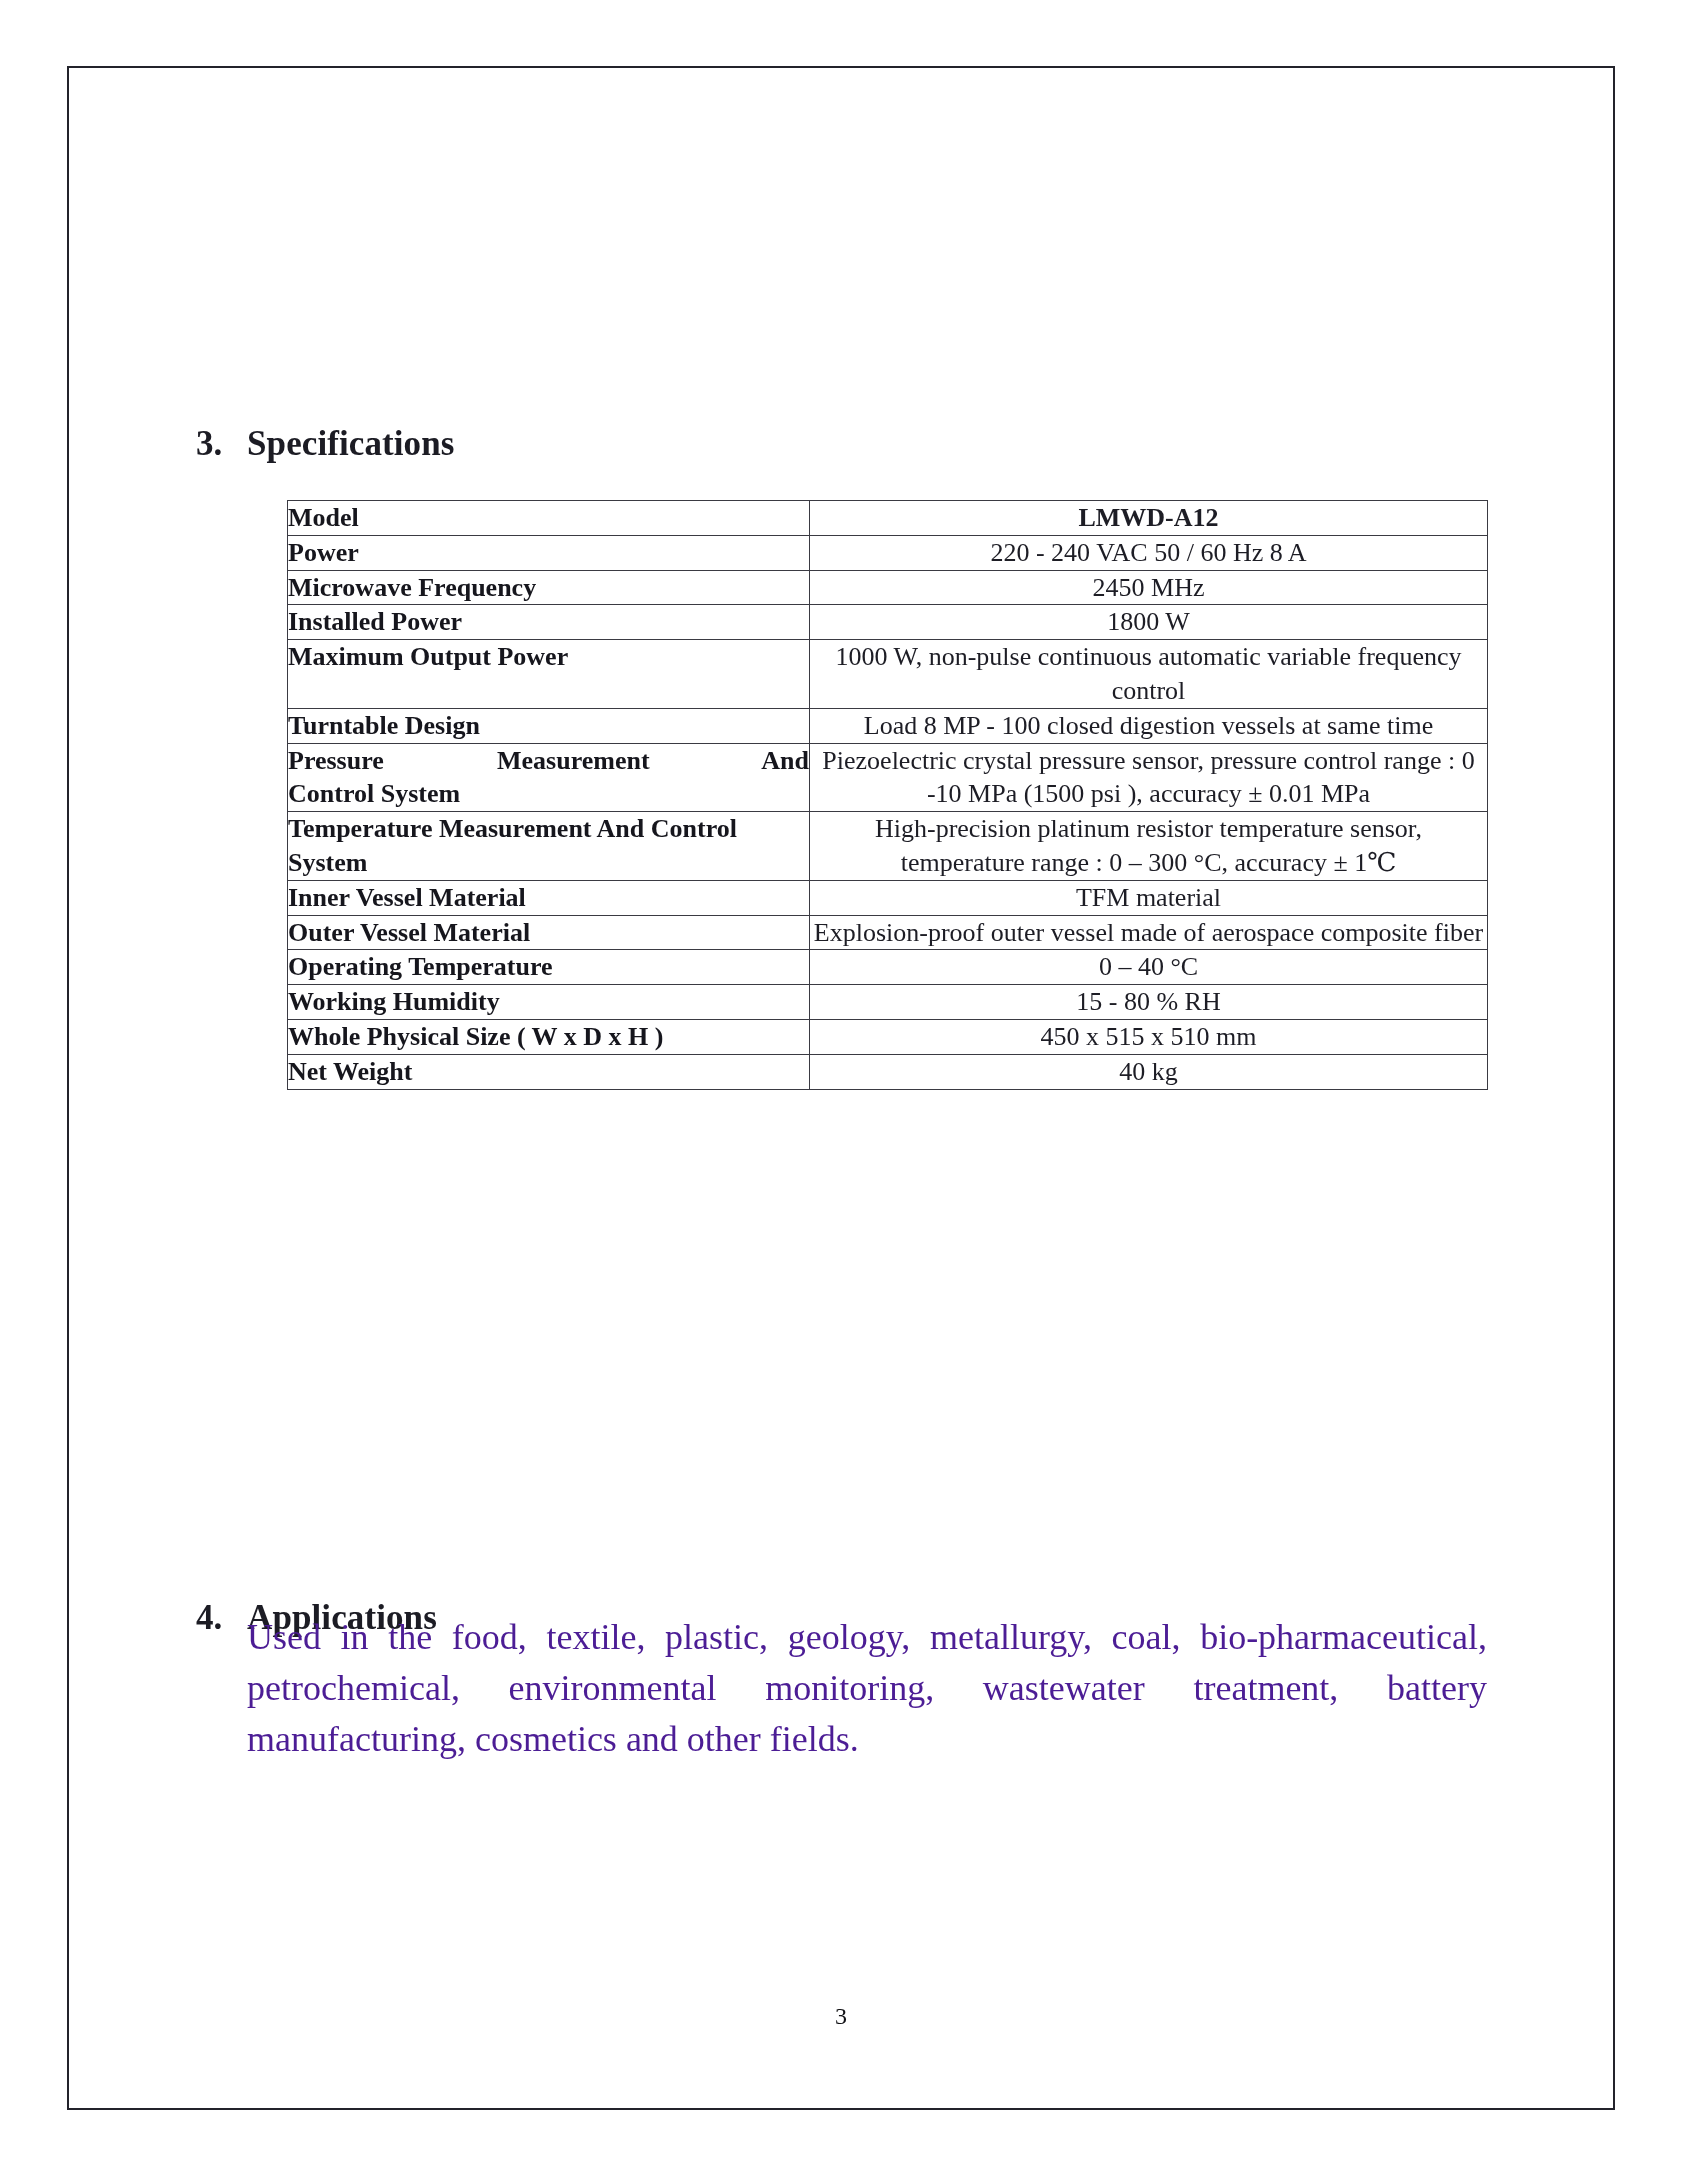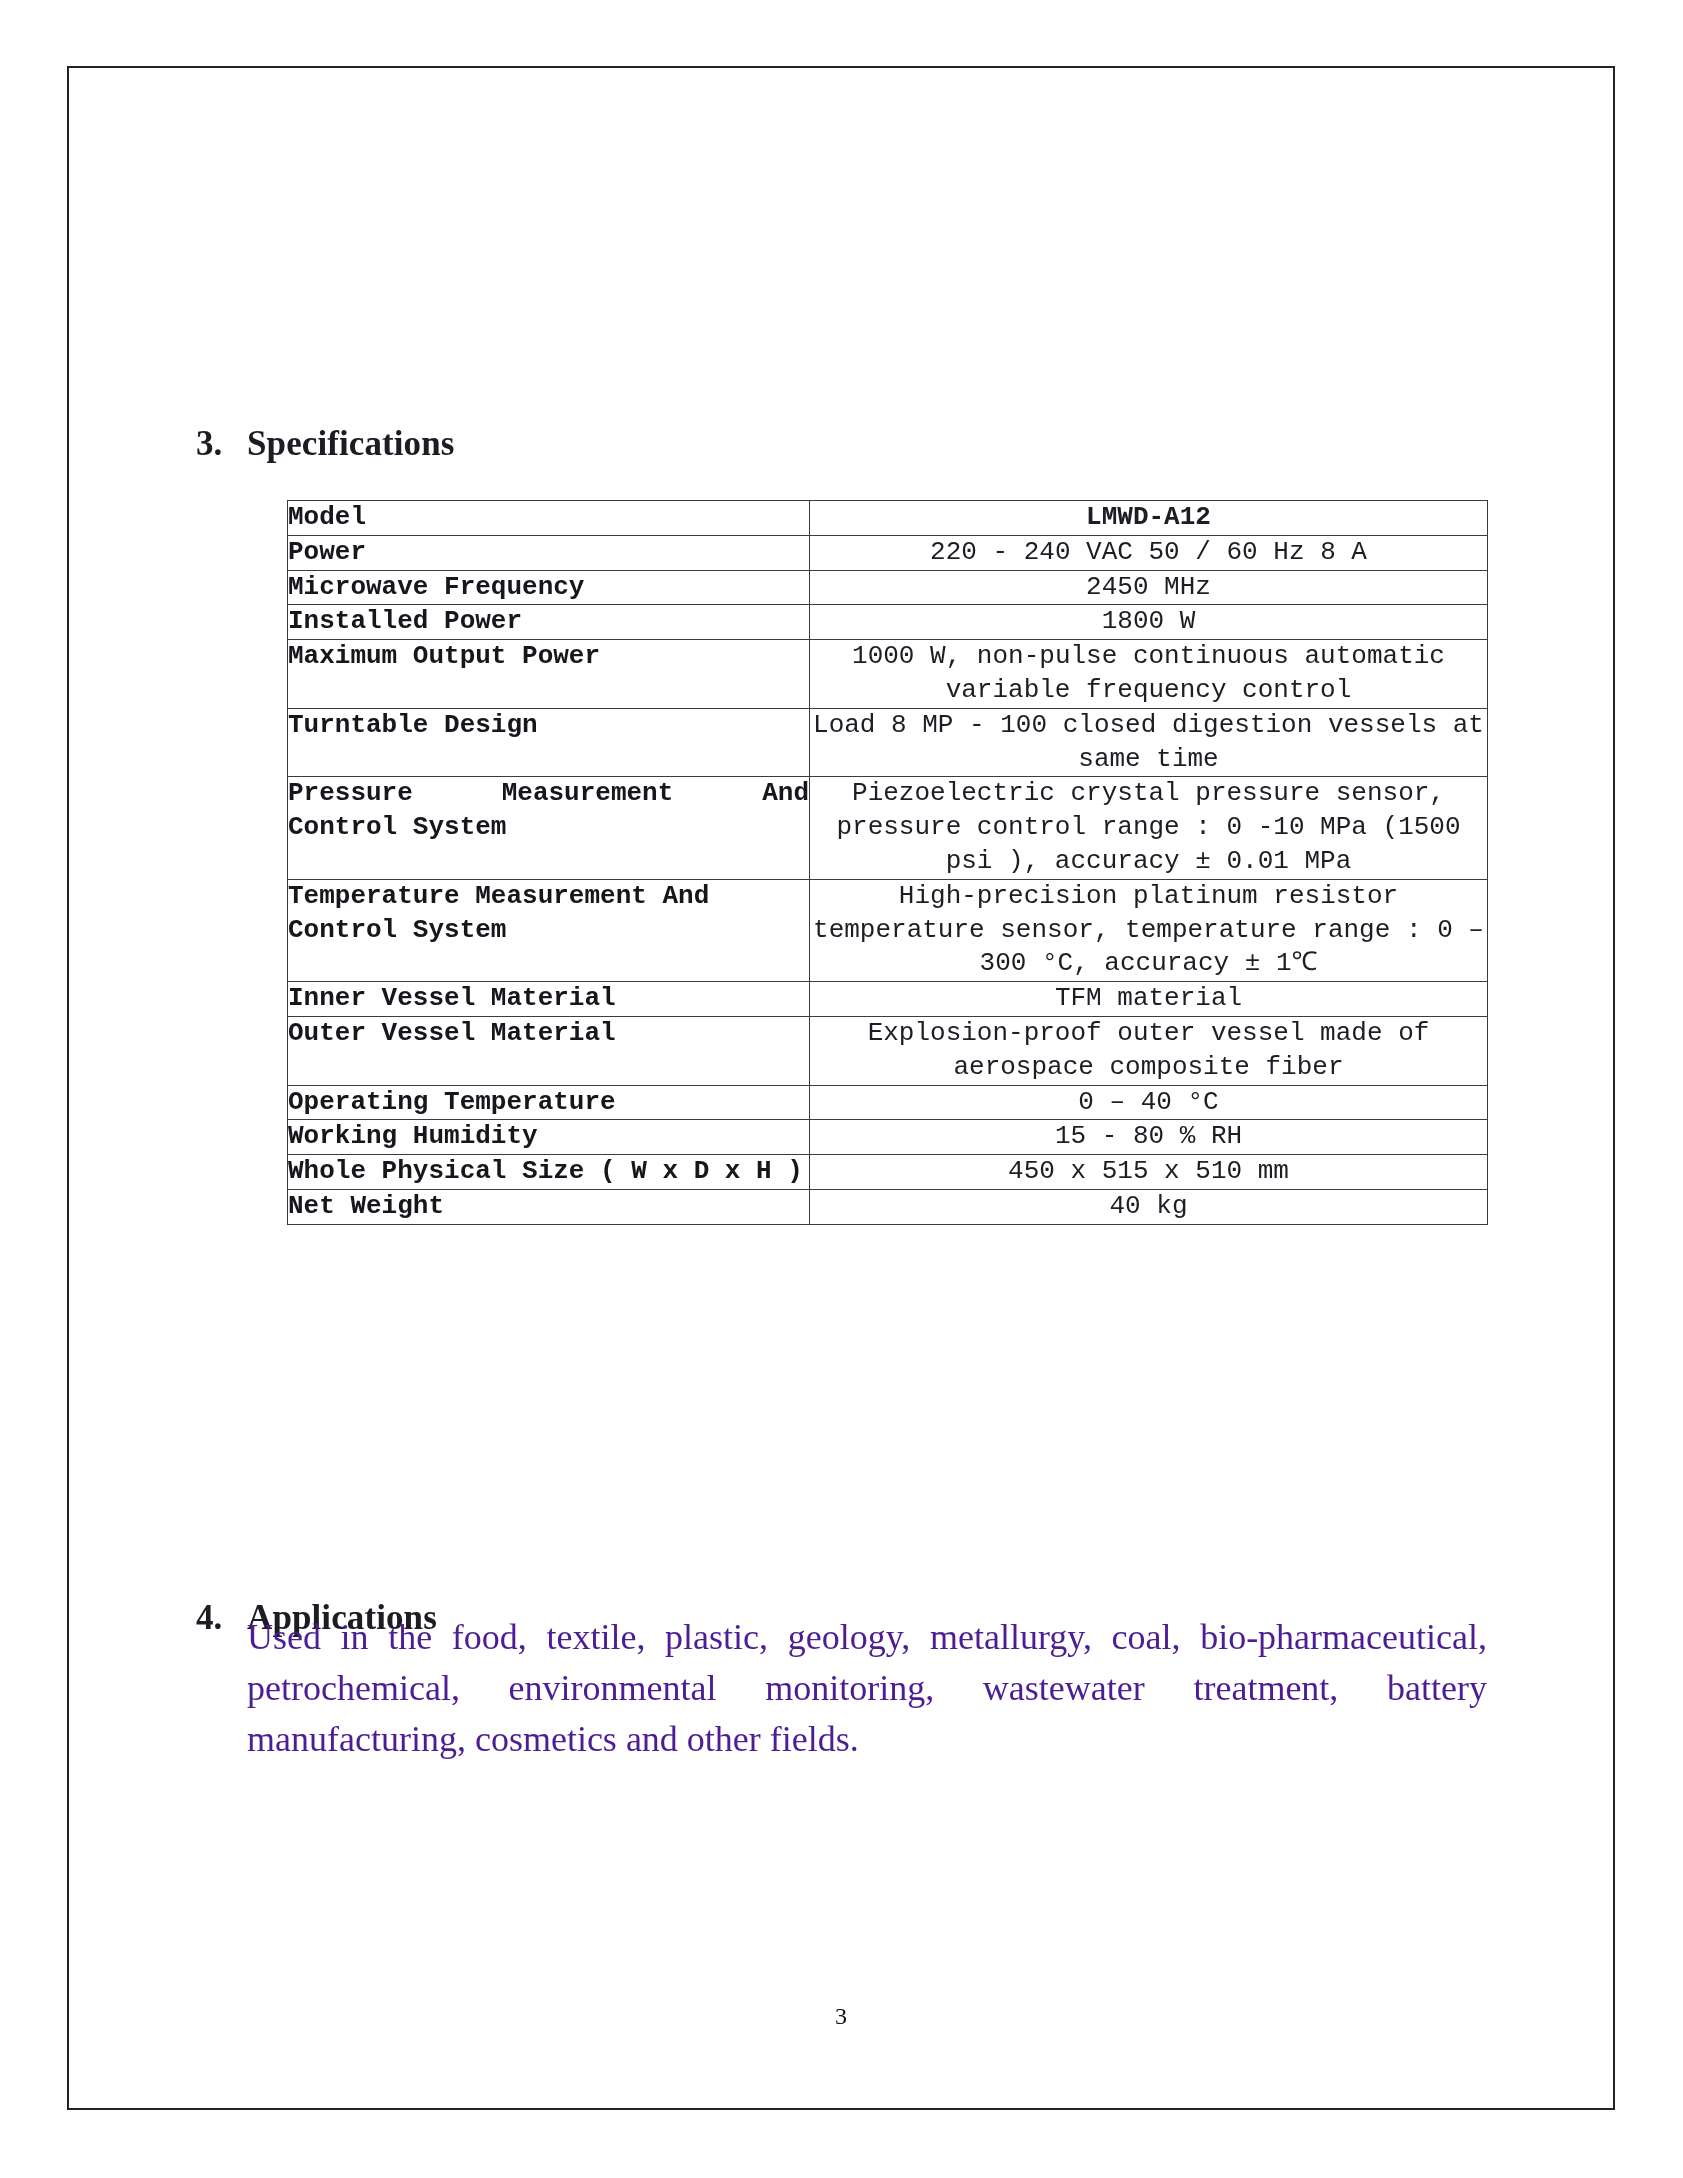--- a/index.html
+++ b/index.html
@@ -70,21 +70,20 @@
     position: absolute;
     left: 218px;
     top: 432px;
     width: 1200px;
   }
   table.spec-table {
     border-collapse: collapse;
     width: 1200px;
     table-layout: fixed;
     font-size: 26px;
-    font-family: Liberation Mono, monospace;
   }
   table.spec-table col.col-label { width: 522px; }
   table.spec-table col.col-value { width: 678px; }
 
   table.spec-table td {
     border: 1.6px solid #3a3a42;
     padding: 0;
     vertical-align: top;
   }
   td.cell-label {

